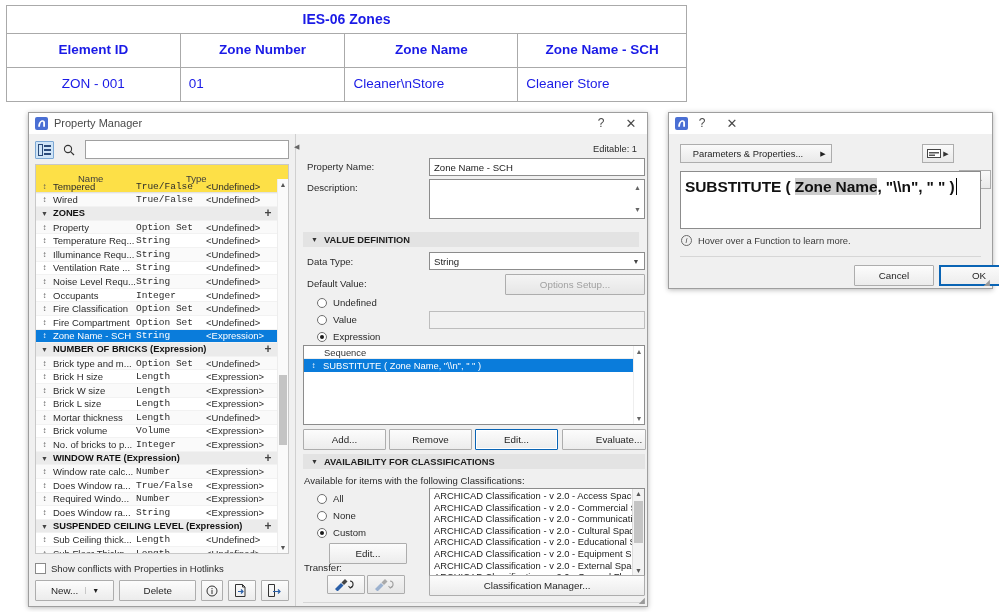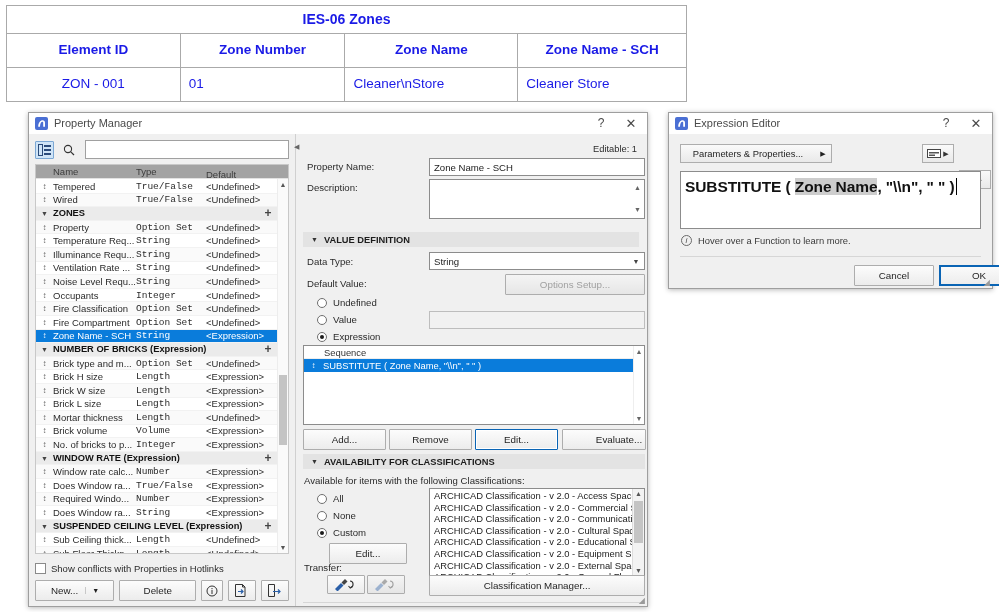--- a/index.html
+++ b/index.html
@@ -78,23 +78,24 @@
   .tbtn.active { background: #cfe4f7; border-color: #7ba7d4; }
   .searchbox {
     flex: 1; height: 19px; background: #fff; border: 1px solid #a0a0a0; margin-left: 2px;
   }
 
   .grid-wrap {
     position: absolute; left: 6px; top: 30px; right: 6px; bottom: 52px;
     background: #fff; border: 1px solid #c8c8c8; overflow: hidden;
   }
   .grid-head {
-    display: flex; height: 14px; align-items: center;
-    font-size: 9.5px; color: #3c3c3c; background: #a3a3a3;
+    display: flex; height: 28px; align-items: center;
+    font-size: 9.5px; color: #3c3c3c; background: #fde047;
     border-bottom: 1px solid #e2e2e2;
+    gap: 25px;
   }
   .gh-drag { width: 17px; flex: none; }
   .gh-name { width: 83px; flex: none; }
   .gh-type { width: 70px; flex: none; }
   .gh-def { flex: 1; margin-top: 6px; }
   .grid-rows { position: absolute; left:0; right: 11px; top: 15px; bottom: 0; overflow: hidden; }
   .grow {
     display: flex; height: 13.6px; align-items: center;
     font-size: 9.5px; color: #2b2b2b; border-bottom: 1px solid #f2f2f2;
   }
@@ -672,21 +673,20 @@
   </div>
 
   <div class="win" id="expred">
     <div class="titlebar">
       <span class="appicon">
         <svg width="13" height="13" viewBox="0 0 13 13">
           <rect width="13" height="13" rx="2" fill="#4a6fd4"></rect>
           <path d="M3.2 9.8 C3.2 5.6 5.4 3.2 7.6 3.2 C9.2 3.2 10 4.3 10 5.6 L10 9.8 L8.2 9.8 L8.2 5.8 C8.2 5.0 7.9 4.7 7.4 4.7 C6.2 4.7 5.0 6.5 5.0 9.8 Z" fill="#ffffff"></path>
         </svg>
       </span>
-      <span class="tb-title">Expression Editor</span>
       <span class="tb-btn">?</span>
       <span class="tb-btn close">✕</span>
     </div>
     <div class="ee-body">
 
       <div class="ee-btn" style="left:11px;top:10px;width:152px;">
         <span class="lbl">Parameters &amp; Properties...</span>
         <span class="arr">▶</span>
       </div>
 

